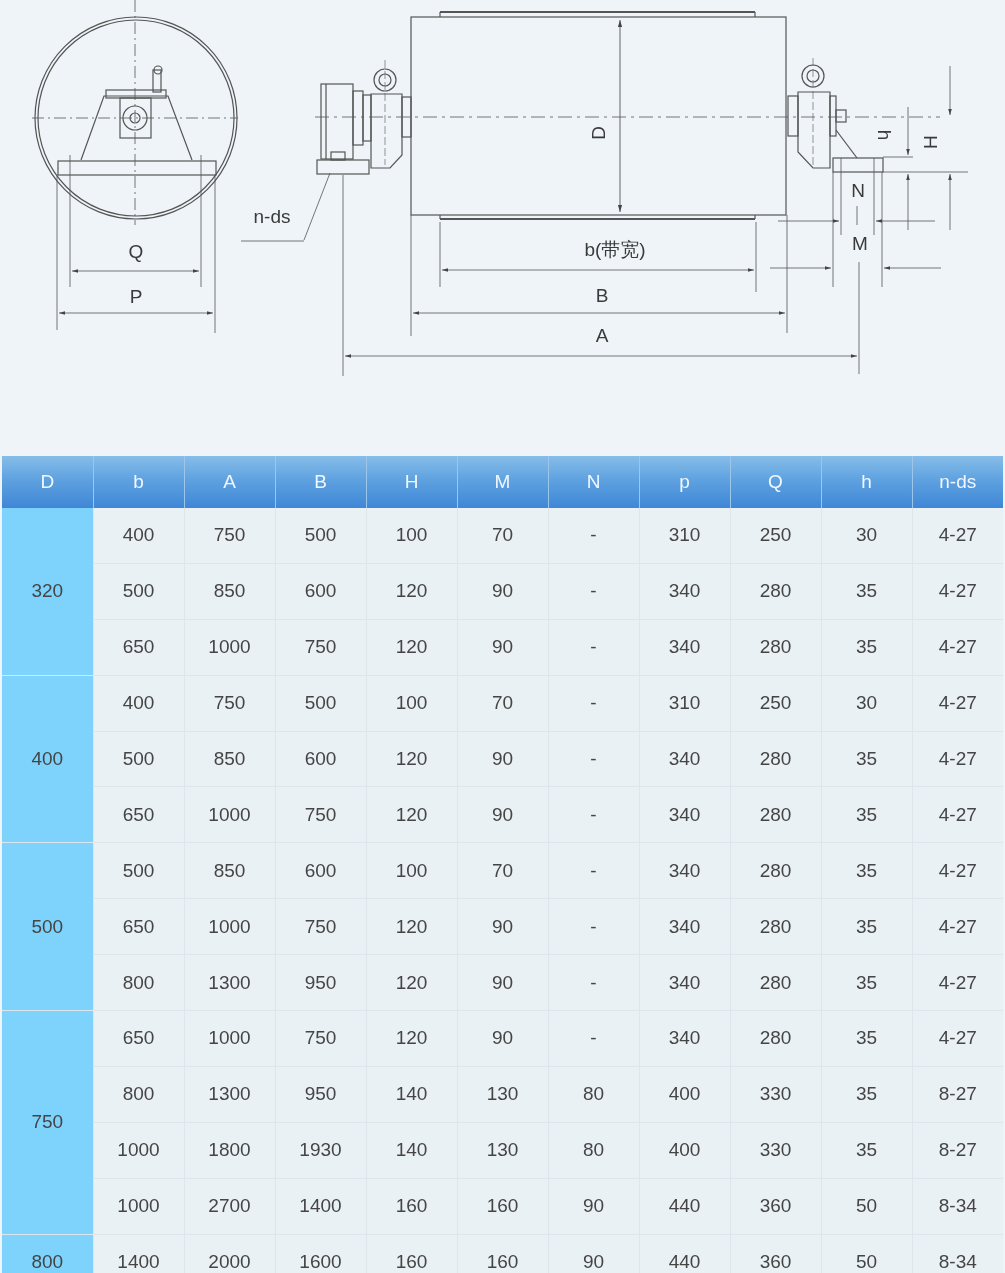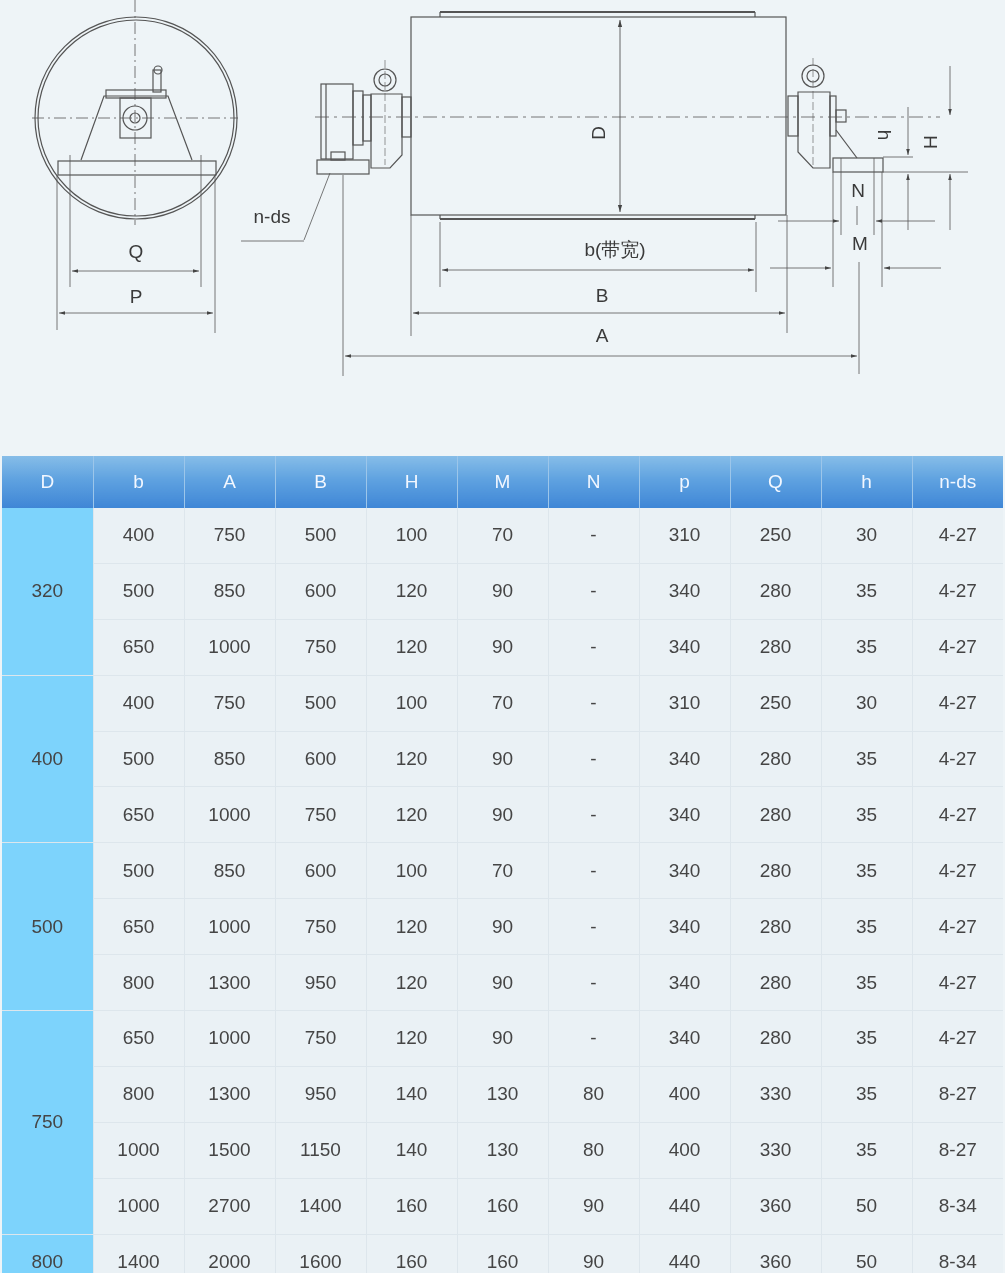--- a/index.html
+++ b/index.html
@@ -299,22 +299,22 @@
         <td>140</td>
         <td>130</td>
         <td>80</td>
         <td>400</td>
         <td>330</td>
         <td>35</td>
         <td>8-27</td>
       </tr>
       <tr>
         <td>1000</td>
-        <td>1500</td>
-        <td>1150</td>
+        <td>1800</td>
+        <td>1930</td>
         <td>140</td>
         <td>130</td>
         <td>80</td>
         <td>400</td>
         <td>330</td>
         <td>35</td>
         <td>8-27</td>
       </tr>
       <tr>
         <td>1000</td>

